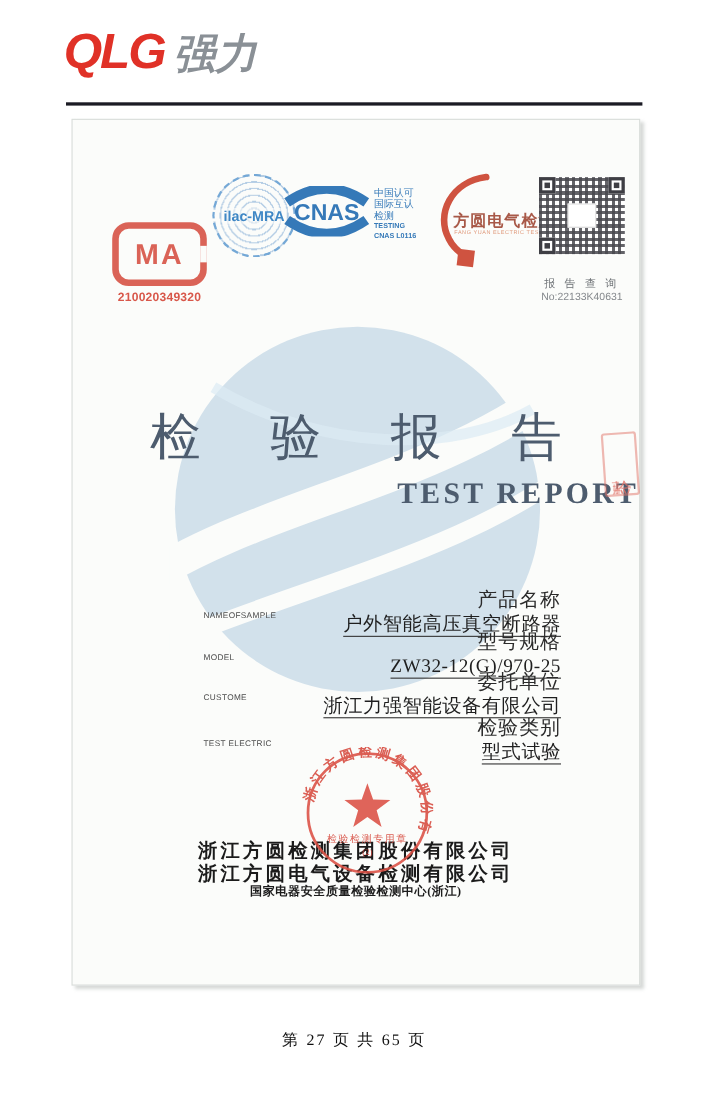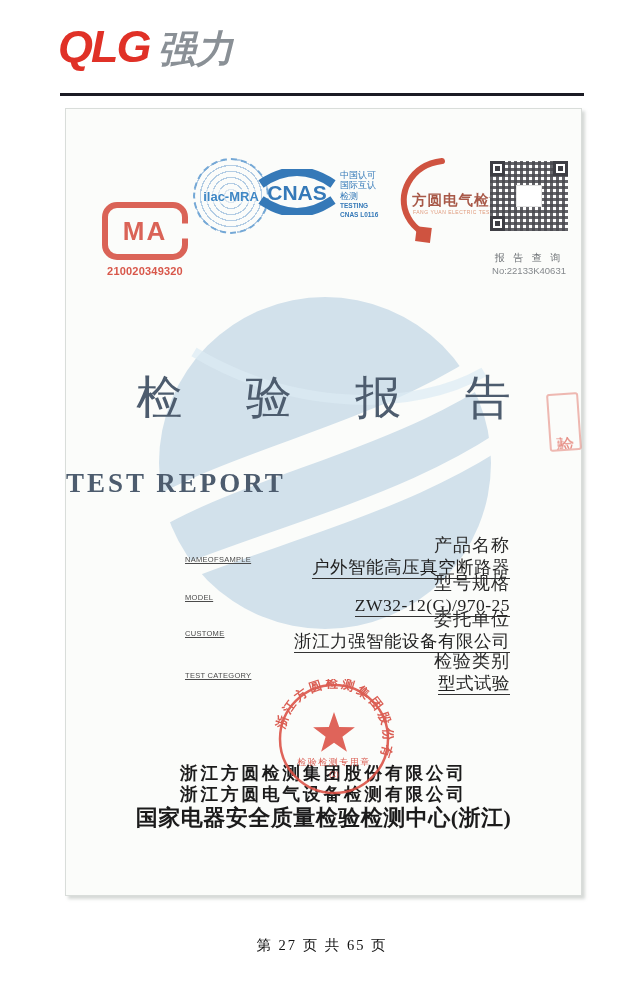--- a/index.html
+++ b/index.html
@@ -56,47 +56,47 @@
     background:#fff;border:1px solid #e2e2e2;}
   .qr-caption{margin-top:20px;text-align:center;font-size:10px;color:#6e7276;letter-spacing:3px;}
   .qr-number{text-align:center;font-family:"Liberation Sans",sans-serif;font-size:9.5px;color:#84888c;}
 
   
   .watermark{position:absolute;left:88px;top:183px;width:342px;height:342px;z-index:0;}
 
   
   .title-cn{position:absolute;left:0;top:258px;width:100%;text-align:center;z-index:1;
     font-size:46px;color:#4d5c6e;letter-spacing:26px;padding-left:26px;box-sizing:border-box;}
-  .title-en{position:absolute;left:0;top:324px;width:100%;text-align:left;z-index:1;
-    font-size:27px;font-weight:bold;color:#4d5c6e;letter-spacing:3px;margin-top:35px;}
+  .title-en{position:absolute;left:0;top:324px;width:100%;text-align:right;z-index:1;
+    font-size:27px;font-weight:bold;color:#4d5c6e;letter-spacing:3px;}
 
   .side-stamp{position:absolute;left:482px;top:284px;width:28px;height:54px;z-index:2;
     border:2px solid rgba(226,115,103,.5);border-radius:3px;transform:rotate(-4deg);
     display:flex;align-items:center;justify-content:center;
     writing-mode:vertical-rl;text-orientation:upright;
     font-size:18px;color:rgba(226,115,103,.55);overflow:hidden;}
 
   
   .field-row{position:absolute;left:116px;width:328px;display:flex;align-items:flex-end;z-index:1;flex-direction:column;}
   .f-label{font-size:18px;color:#2b2b2b;white-space:nowrap;letter-spacing:1px;}
   .f-line{flex:1;border-bottom:1px solid #333;text-align:center;font-size:17.5px;color:#1f1f1f;
     padding-bottom:1px;line-height:1.15;letter-spacing:.5px;}
   .f-sub{position:absolute;left:3px;top:22px;font-family:"Liberation Sans",sans-serif;
-    font-size:7.5px;color:#4b4b4b;letter-spacing:.3px;text-decoration:underline;}
+    font-size:7.5px;color:#4b4b4b;letter-spacing:.3px;}
   .row-0{top:424px}.row-1{top:462px}.row-2{top:498px}.row-3{top:540px}
 
   
   .seal{position:absolute;left:208px;top:570px;width:120px;height:120px;z-index:3;opacity:.88;}
 
   
   .company-line{position:absolute;left:0;width:100%;text-align:center;z-index:1;
     font-weight:bold;color:#1b1b1b;}
   .co-0{top:652px;font-size:17.5px;letter-spacing:3px;}
   .co-1{top:673px;font-size:17.5px;letter-spacing:3px;}
-  .co-2{top:694px;font-size:22px;letter-spacing:.5px;}
+  .co-2{top:694px;font-size:11px;letter-spacing:.5px;}
 
   
   .page-footer{position:absolute;left:0;top:936px;width:100%;text-align:center;
     font-size:14.5px;color:#101010;letter-spacing:2px;}
 </style>
 </head>
 <body>
 
 <div class="brand">
   <span class="brand-qlg">QLG</span>
@@ -175,21 +175,21 @@
     <span class="f-sub">MODEL</span>
   </div>
   <div class="field-row row-2">
     <span class="f-label">委托单位</span>
     <span class="f-line">浙江力强智能设备有限公司</span>
     <span class="f-sub">CUSTOME</span>
   </div>
   <div class="field-row row-3">
     <span class="f-label">检验类别</span>
     <span class="f-line">型式试验</span>
-    <span class="f-sub">TEST CATEGORY</span>
+    <span class="f-sub">TEST ELECTRIC</span>
   </div>
 
   <svg class="seal" viewBox="0 0 120 120">
     <defs>
       <path id="sealArc" d="M 14,78 A 50,50 0 1 1 106,78" fill="none"></path>
     </defs>
     <circle cx="60" cy="60" r="54" stroke="#dc5044" stroke-width="2.5" fill="none"></circle>
     <polygon points="60,33 65.2,47.9 80.9,48.2 68.4,57.7 72.9,72.8 60,63.8 47.1,72.8 51.6,57.7 39.1,48.2 54.8,47.9" fill="#dc5044"></polygon>
     <text font-size="12.5" font-weight="bold" fill="#d6483c" letter-spacing="3" font-family="Liberation Serif, serif">
       <textPath href="#sealArc" startOffset="28">浙江方圆检测集团股份有限公司</textPath>

